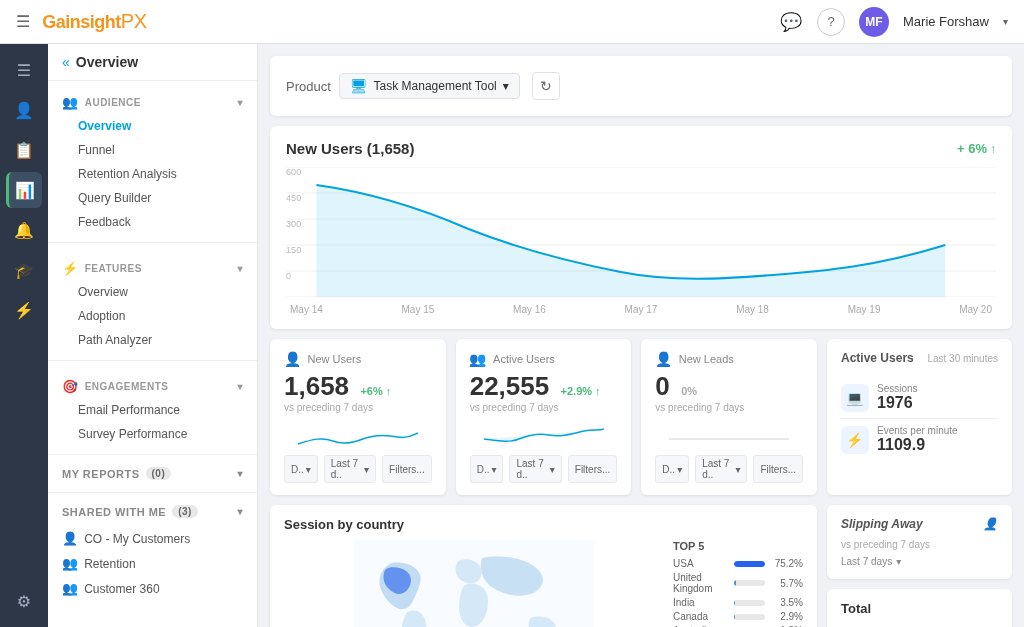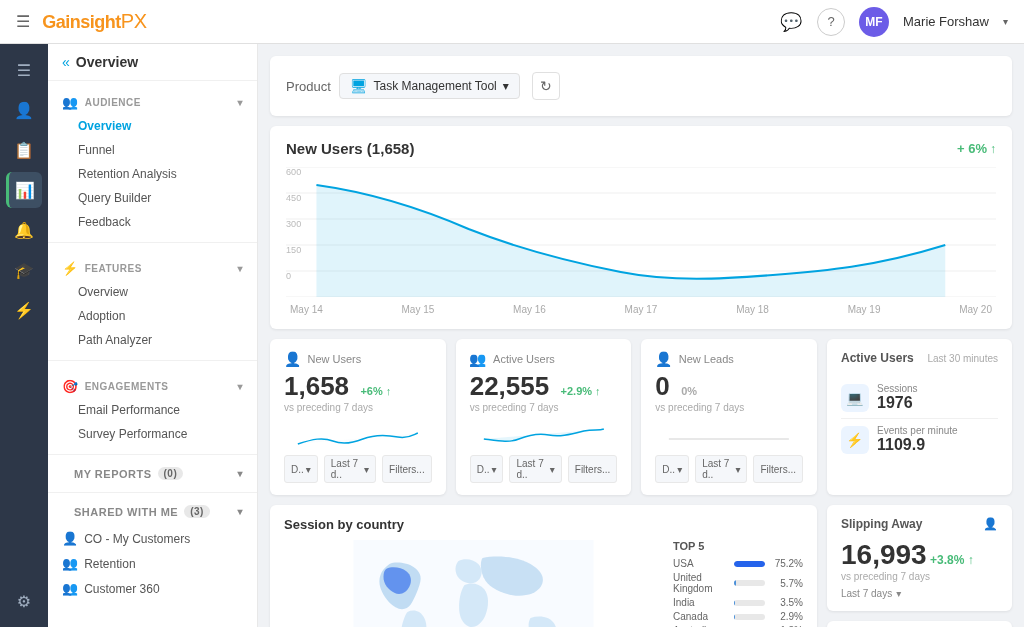--- a/index.html
+++ b/index.html
@@ -102,21 +102,20 @@
       padding: 8px 14px;
       display: flex;
       align-items: center;
       gap: 6px;
       font-size: 11px;
       font-weight: 700;
       color: #888;
       letter-spacing: 0.5px;
       text-transform: uppercase;
       cursor: pointer;
-      margin-left: 12px;
     }
     .badge { background: #e8e8e8; color: #666; border-radius: 10px; padding: 1px 6px; font-size: 10px; }
     .shared-item {
       padding: 5px 14px;
       font-size: 12px;
       color: #555;
       cursor: pointer;
       display: flex;
       align-items: center;
       gap: 6px;
@@ -332,20 +331,21 @@
       padding: 12px 14px;
       box-shadow: 0 1px 3px rgba(0,0,0,0.08);
       width: 185px;
       flex-shrink: 0;
     }
     .slipping-header {
       display: flex;
       align-items: center;
       gap: 2px;
       margin-bottom: 8px;
+      font-style: italic;
     }
     .slipping-title { font-size: 12px; font-weight: 600; color: #555; }
     .slipping-value { font-size: 28px; font-weight: 700; color: #333; }
     .slipping-trend { color: #48bb78; font-size: 12px; font-weight: 600; }
     .slipping-days {
       display: flex;
       align-items: center;
       gap: 4px;
       font-size: 10px;
       color: #888;
@@ -692,26 +692,20 @@
         </div>
       </div>
 
       <div style="display:flex;flex-direction:column;gap:10px;">
 
         <div class="slipping-card">
           <div class="slipping-header">
             <span class="slipping-title">Slipping Away</span>
             <span style="margin-left:auto;font-size:12px;color:#bbb;">👤</span>
           </div>
-          <div>
-            <span class="slipping-value">16,993</span>
-            <span class="slipping-trend">
-              <span>+3.8%</span> <span>↑</span>
-            </span>
-          </div>
           <div class="metric-subtext">vs preceding 7 days</div>
           <div class="slipping-days">
             <span>Last 7 days</span>
             <span>▾</span>
           </div>
         </div>
 
         <div class="total-card">
           <h3>Total</h3>
 

